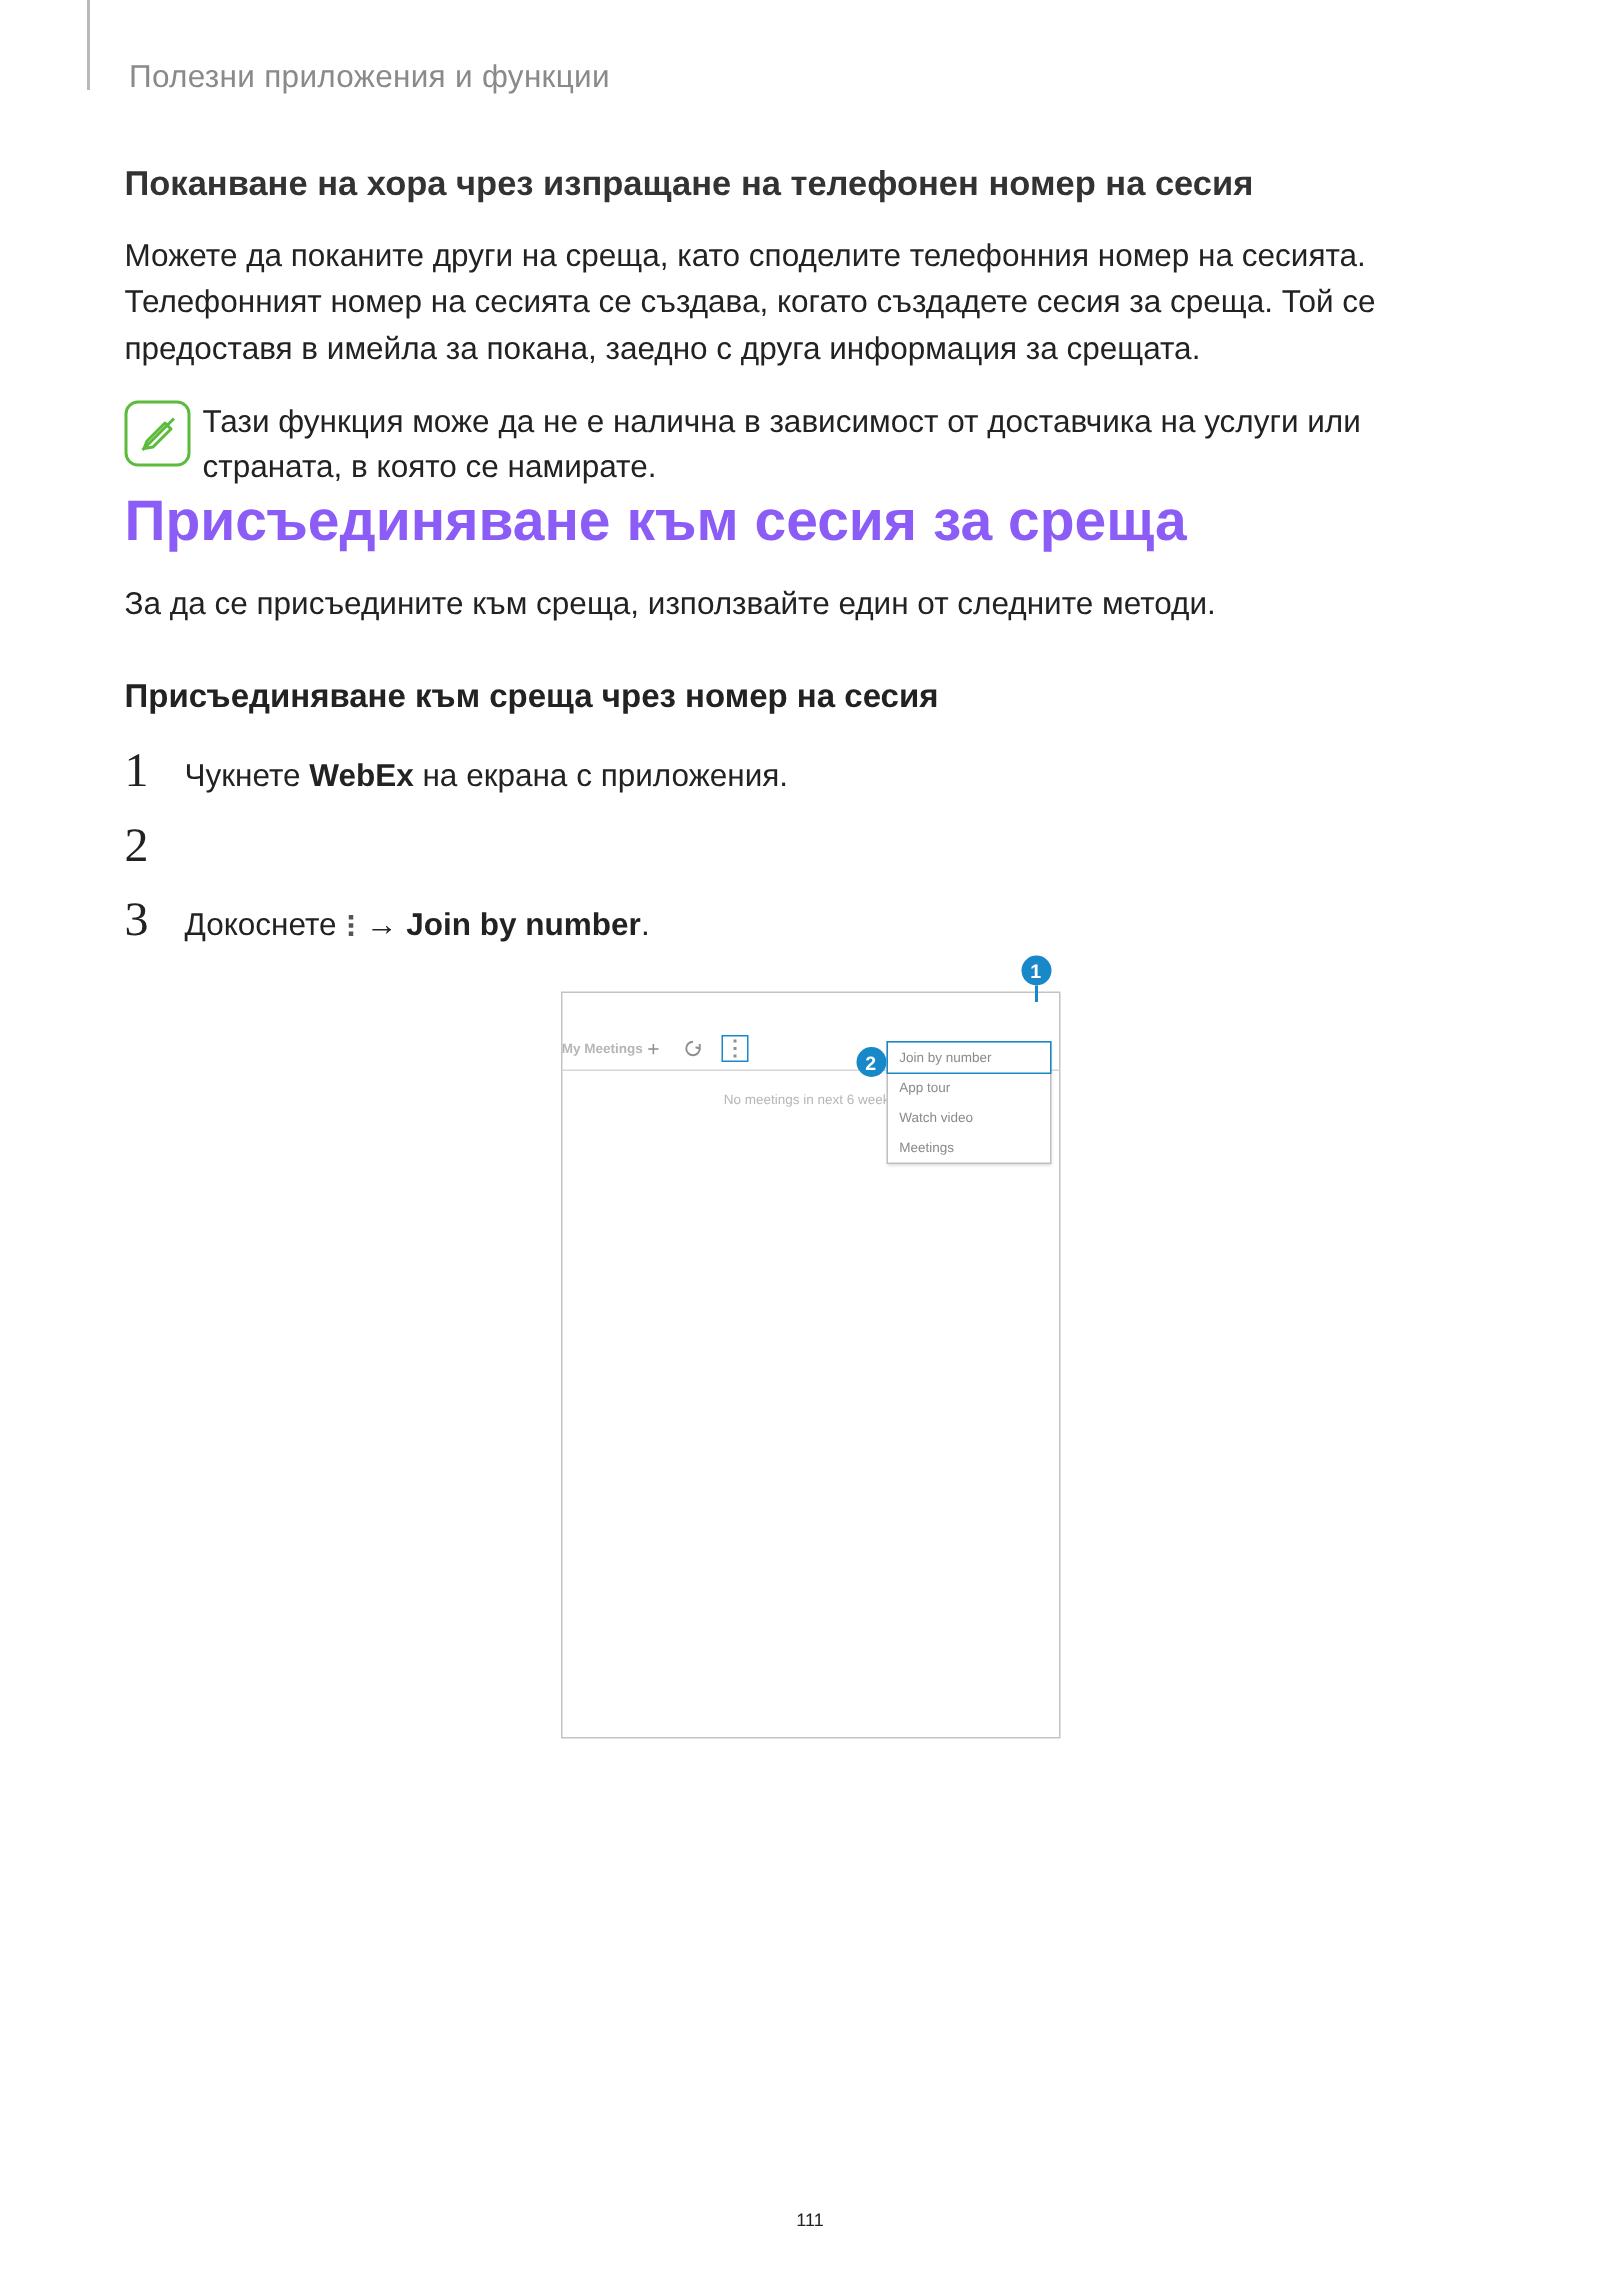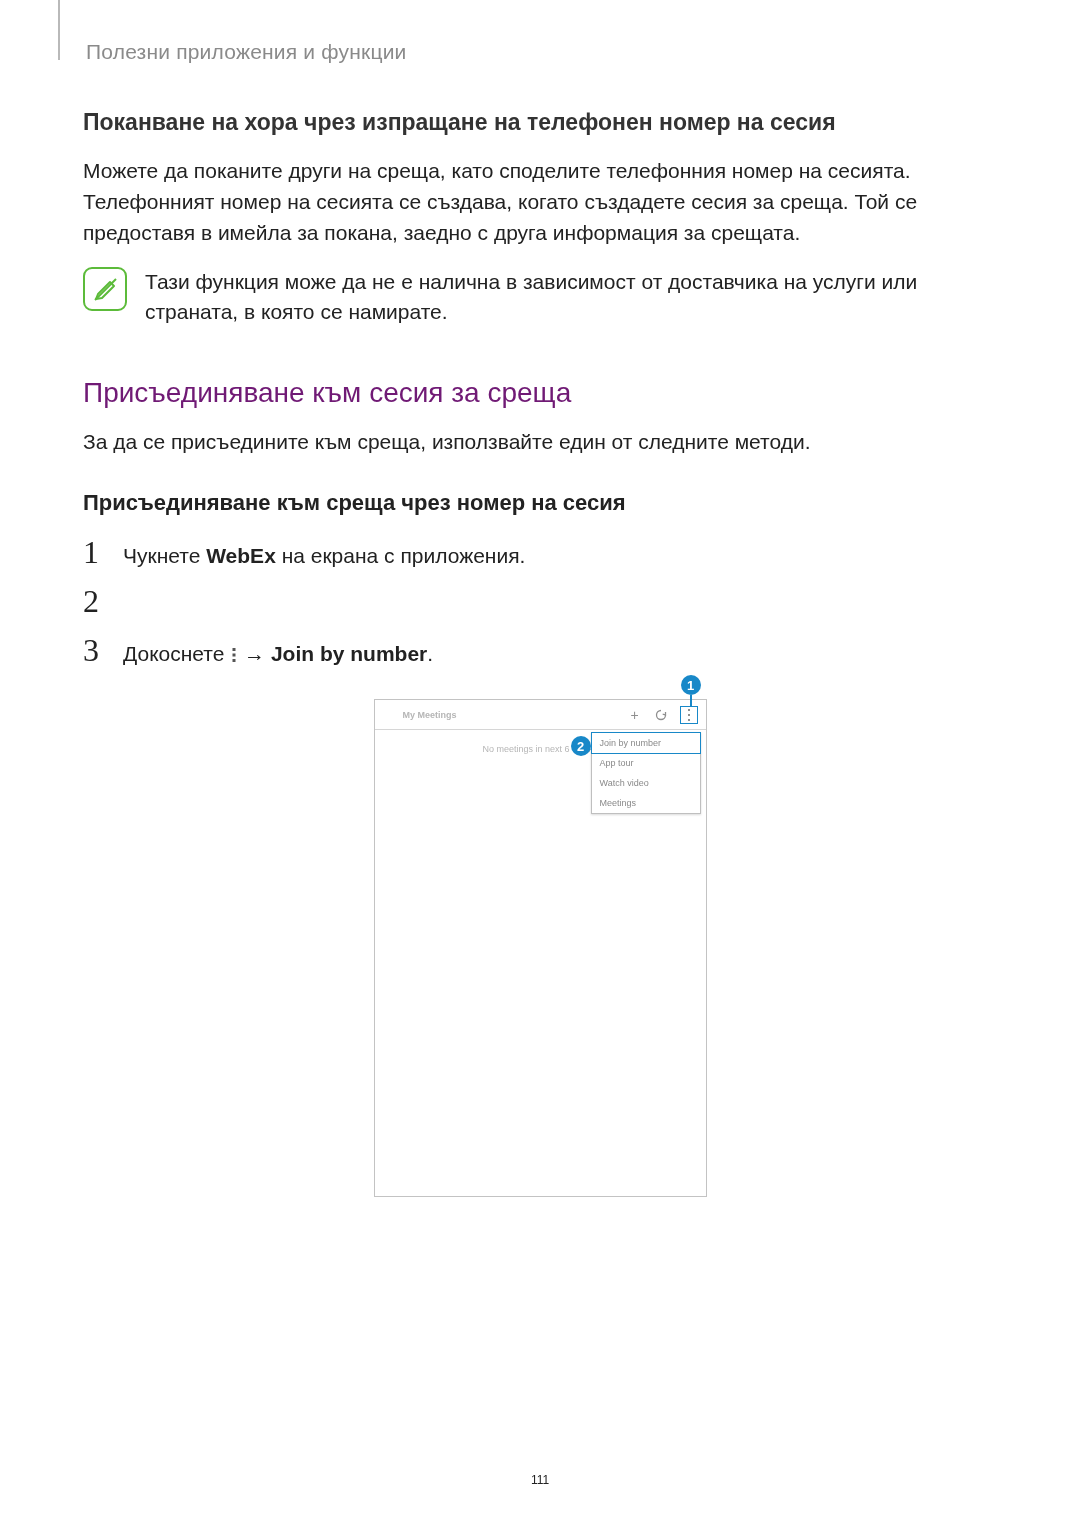--- a/index.html
+++ b/index.html
@@ -41,22 +41,21 @@
   }
   .bodytext {
     font-size: 21px;
     line-height: 1.47;
     color: #222;
     margin-bottom: 18px;
   }
   .note-row {
     display: flex;
     align-items: flex-start;
-    gap: 18px;
-    margin-bottom: 50px;
+    gap: 8px;
   }
   .note-icon {
     width: 44px;
     height: 44px;
     flex: none;
     border-radius: 9px;
     background: #ffffff;
     box-sizing: border-box;
     border: 2px solid #5cbb3a;
     position: relative;
@@ -64,23 +63,23 @@
     align-items: center;
     justify-content: center;
   }
   .note-icon svg { display:block; }
   .note-text {
     font-size: 21px;
     line-height: 1.45;
     color: #222;
   }
   .section-title {
-    font-size: 28px;
-    color: #701a75;
-    font-weight: normal;
+    font-size: 38px;
+    color: #8b5cf6;
+    font-weight: bold;
     margin-bottom: 18px;
   }
   .subhead-black {
     font-size: 22px;
     font-weight: bold;
     color: #222;
     margin: 32px 0 18px 0;
   }
   .steps {
     list-style: none;
@@ -149,22 +148,22 @@
     background: #ffffff;
     position: relative;
     font-family: Arial, Helvetica, sans-serif;
   }
   .shot-topbar {
     height: 30px;
     border-bottom: 1px solid #d6d6d6;
     box-sizing: border-box;
     display: flex;
     align-items: center;
-    padding: 0 8px 0 28px;
-    justify-content: space-between;
+    padding: 0 8px 0 0;
+    margin-top: 22px;
   }
   .shot-title {
     font-size: 9px;
     font-weight: bold;
     color: #b6b6b6;
   }
   .shot-icons {
     display: flex;
     align-items: center;
     gap: 12px;

